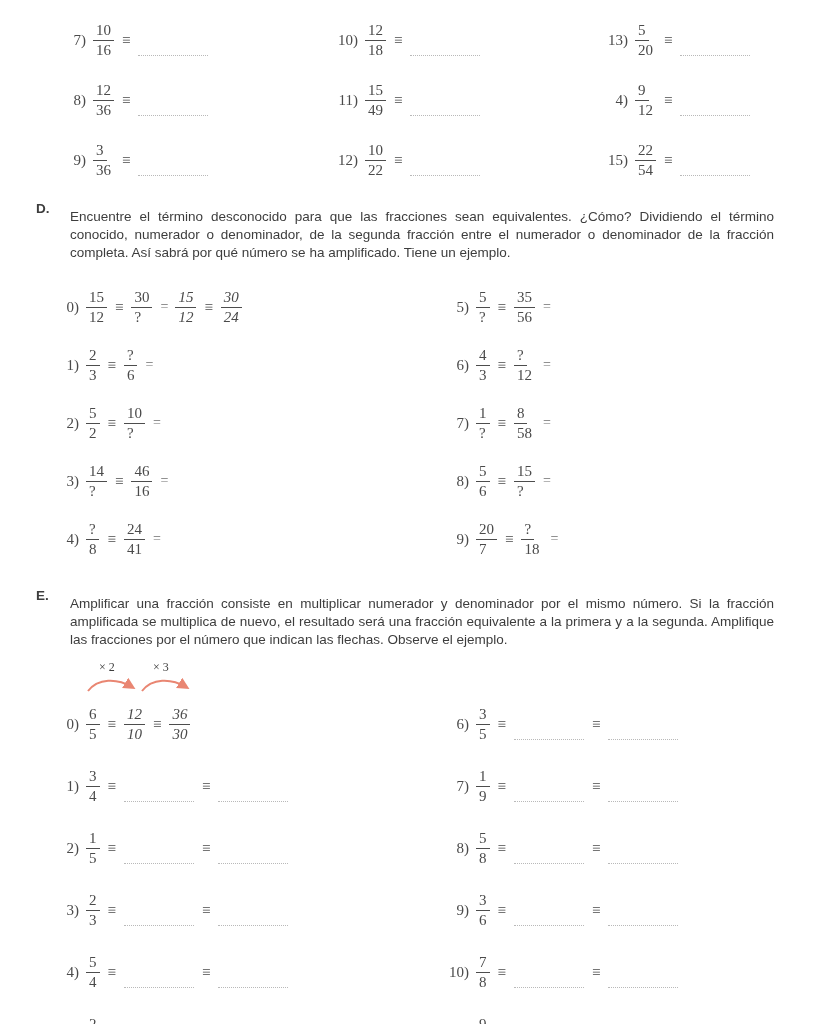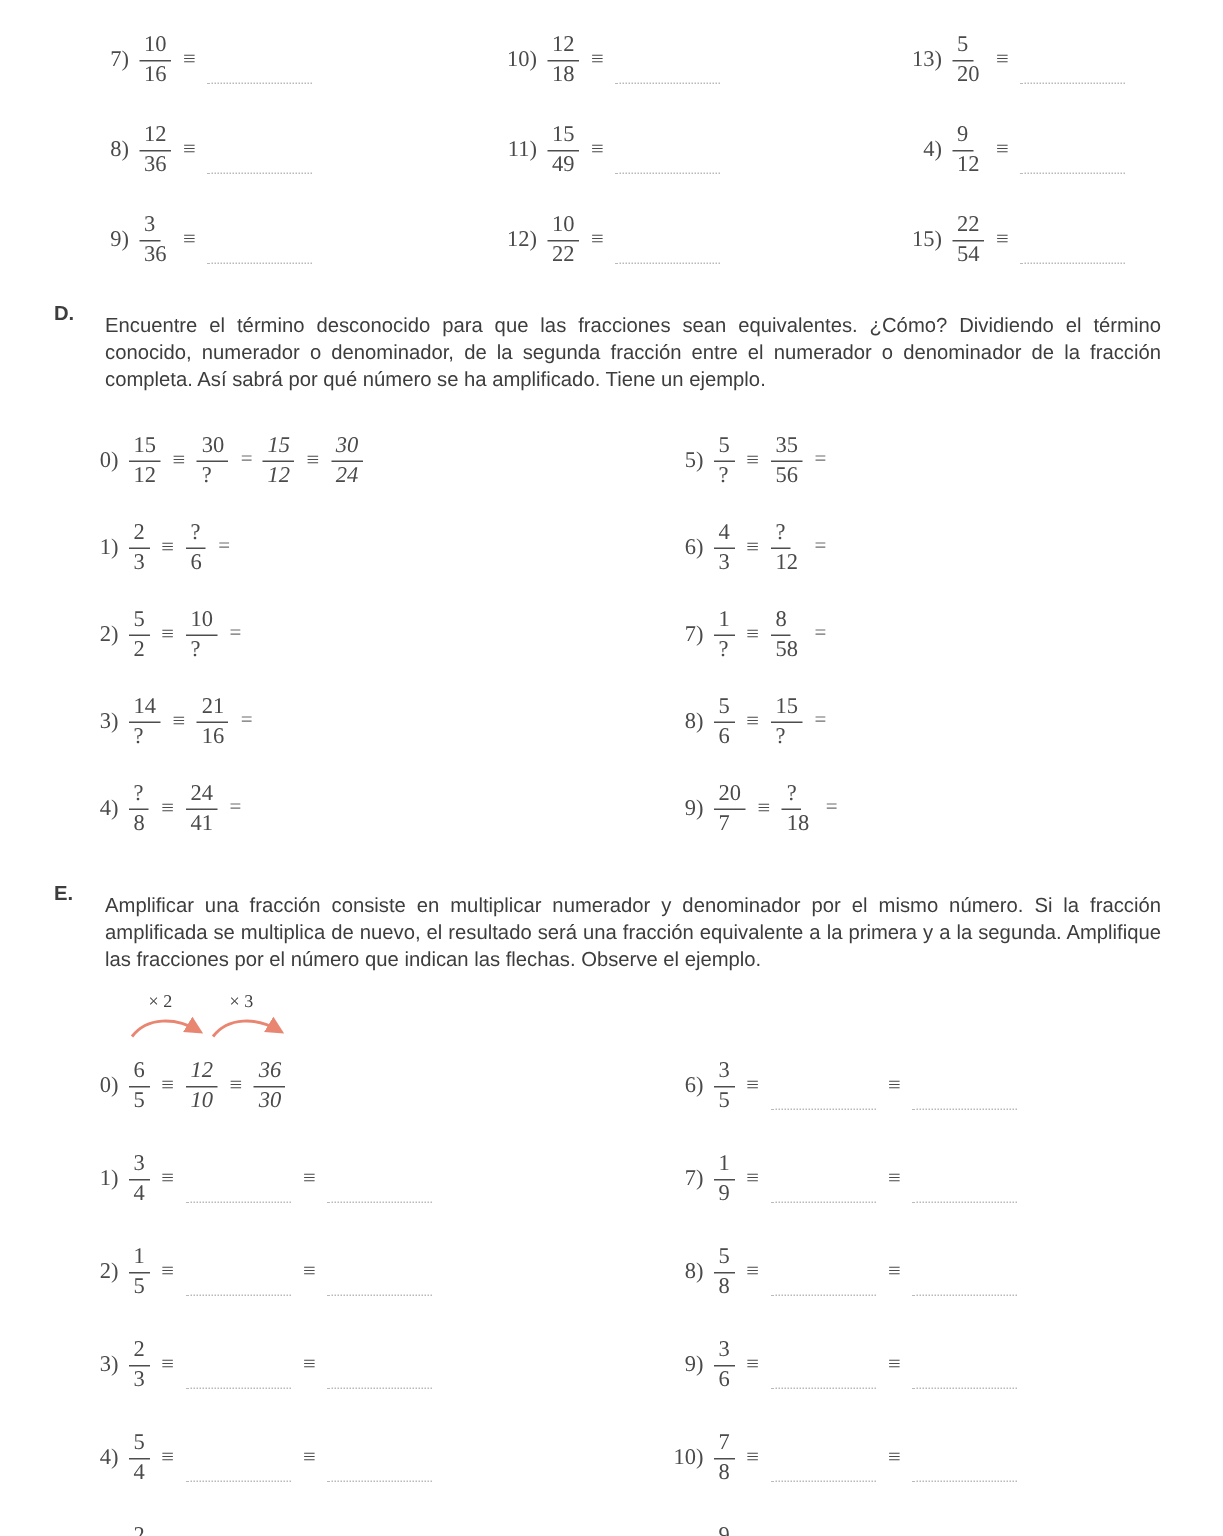--- a/index.html
+++ b/index.html
@@ -250,21 +250,21 @@
     </div>
 
     <div class="item">
       <span class="inum">3)</span>
       <span class="frac">
           <span class="fn">14</span>
           <span class="fd">?</span>
         </span>
       <span class="equiv">≡</span>
       <span class="frac">
-          <span class="fn">21</span>
+          <span class="fn">46</span>
           <span class="fd">16</span>
         </span>
       <span class="eq">=</span>
     </div>
     <div class="item">
       <span class="inum">8)</span>
       <span class="frac">
           <span class="fn">5</span>
           <span class="fd">6</span>
         </span>

